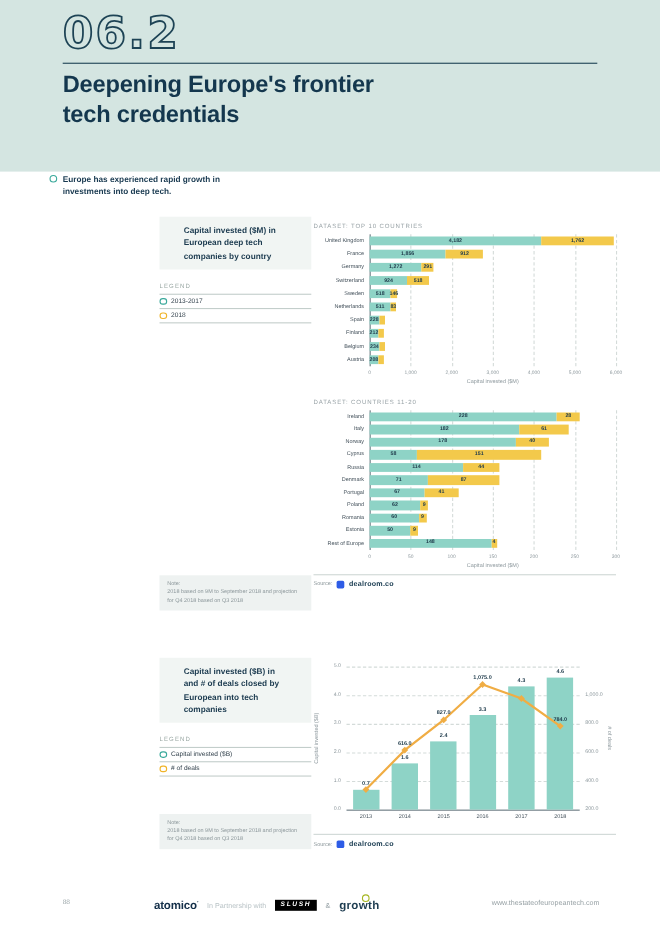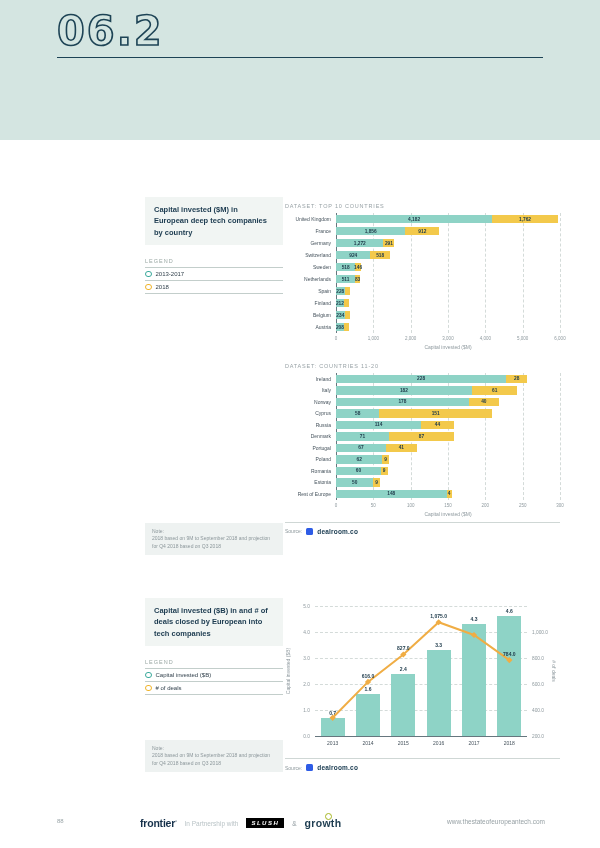--- a/index.html
+++ b/index.html
@@ -1,39 +1,39 @@
 <!DOCTYPE html>
 <html><head>
 <meta charset="utf-8">
 <style>
   html,body{margin:0;padding:0;background:#ffffff;}
   .page{position:relative;width:600px;height:848px;background:#fff;overflow:hidden;
         font-family:"Liberation Sans",sans-serif;color:#16384e;}
 
   
-  .band{position:absolute;left:0;top:0;width:600px;height:140px;background:#d4e5e1;}
+  .band{position:absolute;left:0;top:0;width:600px;height:156px;background:#d4e5e1;}
   .sec-num{position:absolute;left:57px;top:8px;font-family:"DejaVu Sans",sans-serif;
            font-size:40px;font-weight:bold;letter-spacing:2px;color:transparent;
            -webkit-text-stroke:1.6px #1d4355;}
   .band-rule{position:absolute;left:57px;top:57px;width:486px;border-top:1.5px solid #1d4355;}
   .page-title{position:absolute;left:57px;top:64px;width:330px;font-size:21.5px;
               font-weight:bold;line-height:1.25;color:#14374e;letter-spacing:-0.2px;}
 
   
   .bullet{position:absolute;left:45px;top:158px;width:190px;display:flex;gap:5px;}
   .ring{display:inline-block;border-radius:50%;flex:none;}
   .ring.teal{width:5px;height:5px;border:1.6px solid #3aa99b;margin-top:1px;}
   .bullet-text{font-size:7.5px;font-weight:bold;color:#17384f;line-height:1.45;width:158px;}
 
   
   .fig{position:absolute;left:145px;width:415px;}
   #fig1{top:197px;height:362px;}
   #fig2{top:598px;height:192px;}
   .leftcol{position:absolute;left:0;top:0;width:138px;height:100%;}
-  .figtitle{background:#f1f5f3;padding:7px 9px;font-size:7.5px;font-weight:bold;
+  .figtitle{background:#f1f5f3;padding:7px 22px;font-size:7.5px;font-weight:bold;
             color:#1b3a4f;line-height:1.5;}
   .legend{margin-top:13px;}
   .legend-title{font-size:5.5px;color:#9aa8a4;letter-spacing:1px;padding-bottom:3px;
                 border-bottom:1px solid #c3cecb;}
   .legend-item{display:flex;align-items:center;gap:4px;height:12px;
                border-bottom:1px solid #c3cecb;}
   .lring{width:4.5px;height:4.5px;border-radius:50%;display:inline-block;flex:none;}
   .lring.c1{border:1.6px solid #3aa99b;}
   .lring.c2{border:1.6px solid #f0b429;}
   .legend-label{font-size:6px;color:#33424d;}
@@ -102,22 +102,27 @@
   .furl{position:absolute;right:0;top:6px;font-size:6.5px;color:#97a1a5;}
 </style>
 </head>
 <body>
 
 <div class="page">
 
   <div class="band">
     <div class="sec-num">06.2</div>
     <div class="band-rule"></div>
+    <div class="page-title">Deepening Europe's frontier tech credentials</div>
   </div>
 
+  <div class="bullet">
+    <span class="ring teal"></span>
+    <span class="bullet-text">Europe has experienced rapid growth in investments into deep tech.</span>
+  </div>
 
   <div class="fig" id="fig1">
     <div class="leftcol">
       <div class="figtitle">Capital invested ($M) in European deep tech companies by country</div>
       <div class="legend">
         <div class="legend-title">LEGEND</div>
         <div class="legend-item">
           <span class="lring c1"></span>
           <span class="legend-label">2013-2017</span>
         </div>
@@ -485,21 +490,21 @@
         <span class="srclab">Source:</span>
         <span class="dr-sq"></span>
         <span class="srcname">dealroom.co</span>
       </div>
     </div>
   </div>
 
   <div class="footer">
     <span class="fnum">88</span>
     <div class="fgroup">
-      <span class="atomico"><span>frontier</span><sup>°</sup></span>
+      <span class="atomico"><span>atomico</span><sup>°</sup></span>
       <span class="partner">In Partnership with</span>
       <span class="slushbox">SLUSH</span>
       <span class="amp">&amp;</span>
       <span class="orrick"><span>growth</span><span class="oring"></span></span>
     </div>
     <span class="furl">www.thestateofeuropeantech.com</span>
   </div>
 
 </div>
 

